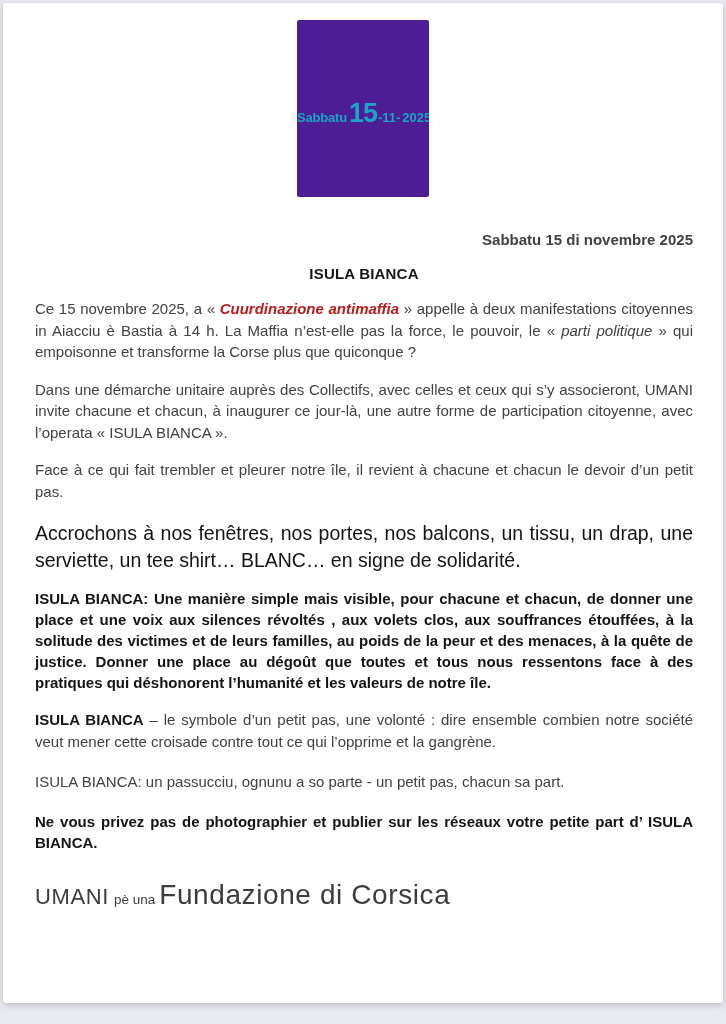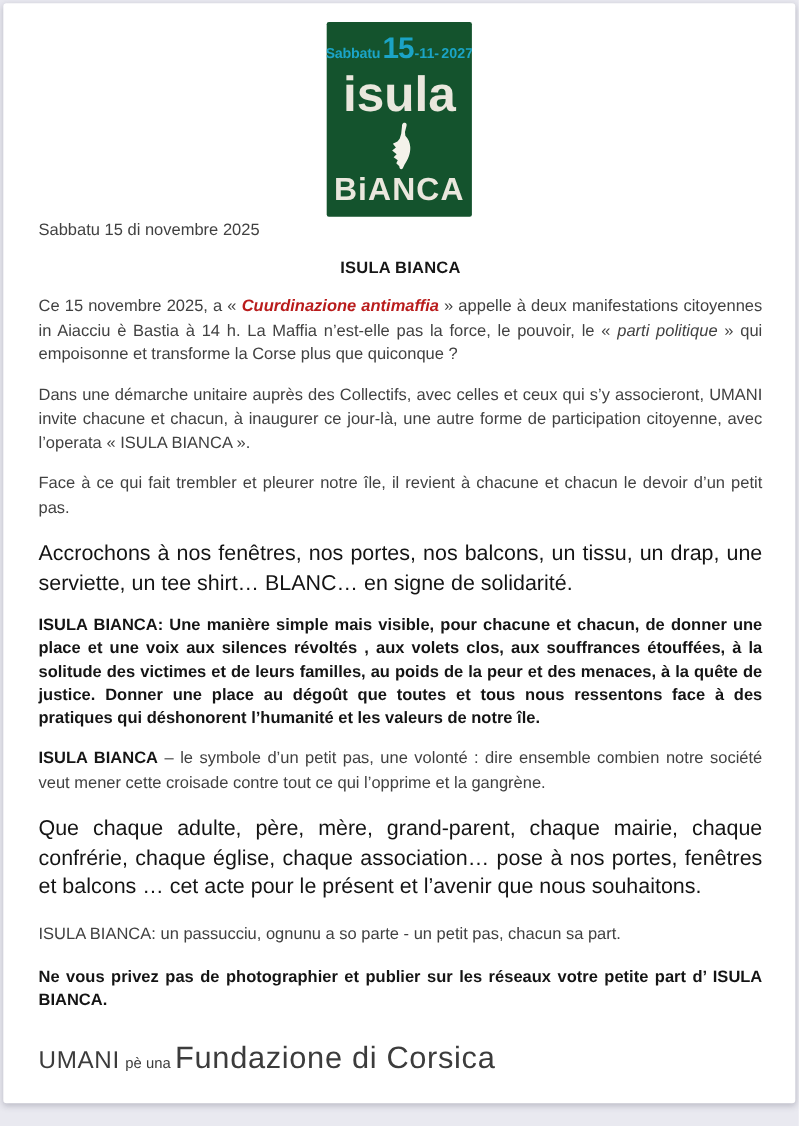--- a/index.html
+++ b/index.html
@@ -17,24 +17,24 @@
     border-radius: 3px;
     box-shadow: 0 2px 6px rgba(70,70,90,0.28);
     overflow: hidden;
   }
   .content { padding: 0 30px 0 32px; }
 
   
   .logo-block {
     width: 132px; height: 177px;
     margin: 17px auto 0;
-    background: #14532d;
+    background: #4c1d95;
     border-radius: 2px;
     display: flex;
-    flex-direction: column;
+    flex-direction: row;
     align-items: center;
     overflow: hidden;
   }
   .logo-date {
     margin-top: 9px;
     display: flex;
     align-items: baseline;
     justify-content: center;
     color: #1ba4c6;
     font-weight: 700;
@@ -57,24 +57,25 @@
     color: #eae7dd;
     font-size: 29px;
     font-weight: 700;
     line-height: 1;
     margin-top: 4px;
     letter-spacing: 1px;
   }
 
   
   .dateline {
-    margin-top: 4px;
-    text-align: left;
+    margin-top: 34px;
+    text-align: right;
     font-size: 15px;
     color: #414141;
+    font-weight: bold;
   }
   .doc-title {
     margin-top: 17px;
     text-align: center;
     font-size: 15px;
     font-weight: 700;
     color: #161616;
     letter-spacing: 0.2px;
   }
   p.body {
@@ -115,21 +116,21 @@
 </head>
 <body>
 
 <div class="sheet">
 
   <div class="logo-block">
     <div class="logo-date">
       <span class="d-prefix">Sabbatu</span>
       <span class="d-day">15</span>
       <span class="d-mid">-11-</span>
-      <span class="d-year">2027</span>
+      <span class="d-year">2025</span>
     </div>
     <div class="logo-word-top">isula</div>
     <div class="logo-island">
       <svg width="28" height="44" viewBox="0 0 40 64" aria-hidden="true">
         <path fill="#f4f2ea" d="M26,1 C28.5,0 30.5,2 29.5,5 L27.5,13 L28,18
           C32,22 34,27 34.5,33 C35,41 31.5,50 27,56 L24.5,61.5
           C22.5,63.5 20,62 20,58.5 L16,54.5 L18,50.5 L12.5,46.5 L16.5,42.5
           L10.5,37.5 L15.5,33.5 L11.5,28.5 L17.5,25.5 L20.5,22
           L22.5,15.5 L23.5,6 C23.5,3 24.5,1.8 26,1 Z"></path>
       </svg>
@@ -148,21 +149,20 @@
     <p class="body">Dans une démarche unitaire auprès des Collectifs, avec celles et ceux qui s’y associeront, UMANI invite chacune et chacun, à inaugurer ce jour-là, une autre forme de participation citoyenne, avec l’operata « ISULA BIANCA ».</p>
 
     <p class="body">Face à ce qui fait trembler et pleurer notre île, il revient à chacune et chacun le devoir d’un petit pas.</p>
 
     <h2 class="heading-big">Accrochons à nos fenêtres, nos portes, nos balcons, un tissu, un drap, une serviette, un tee shirt… BLANC… en signe de solidarité.</h2>
 
     <p class="body-bold">ISULA BIANCA: Une manière simple mais visible, pour chacune et chacun, de donner une place et une voix aux silences révoltés , aux volets clos, aux souffrances étouffées, à la solitude des victimes et de leurs familles, au poids de la peur et des menaces, à la quête de justice. Donner une place au dégoût que toutes et tous nous ressentons face à des pratiques qui déshonorent l’humanité et les valeurs de notre île.</p>
 
     <p class="body"><span class="lead-bold">ISULA BIANCA</span><span> – le symbole d’un petit pas, une volonté : dire ensemble combien notre société veut mener cette croisade contre tout ce qui l’opprime et la gangrène.</span></p>
 
-    <h2 class="heading-big">Que chaque adulte, père, mère, grand-parent, chaque mairie, chaque confrérie, chaque église, chaque association… pose à nos portes, fenêtres et balcons … cet acte pour le présent et l’avenir que nous souhaitons.</h2>
 
     <p class="body" style="margin-top:19px">ISULA BIANCA: un passucciu, ognunu a so parte - un petit pas, chacun sa part.</p>
 
     <p class="body-bold" style="margin-top:18px">Ne vous privez pas de photographier et publier sur les réseaux votre petite part d’ ISULA BIANCA.</p>
 
     <div class="umani-line">
       <span class="umani-name">UMANI</span><span class="umani-connector">pè una</span><span class="umani-foundation">Fundazione di Corsica</span>
     </div>
 
   </div>

